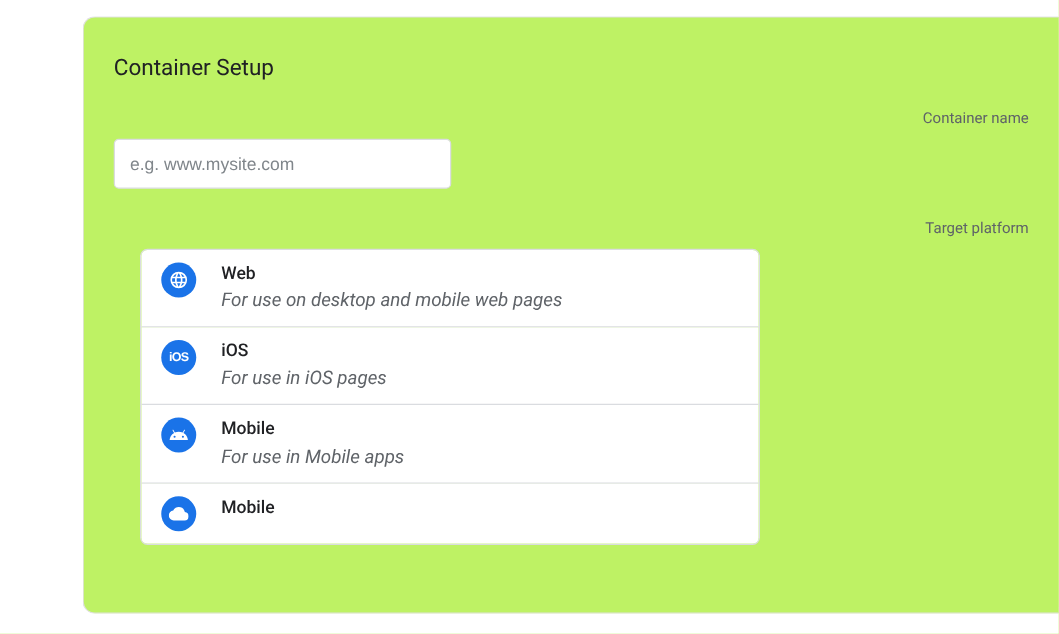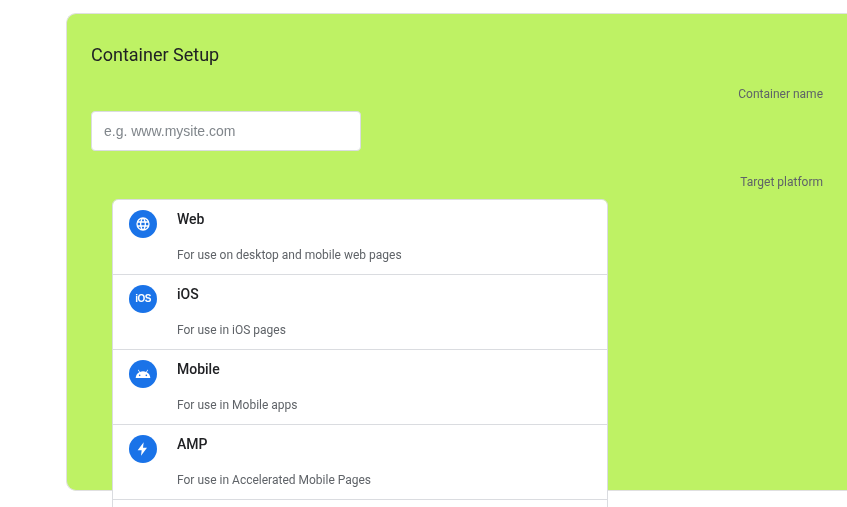--- a/index.html
+++ b/index.html
@@ -80,24 +80,25 @@
   }
   .platform-icon svg { width: 16px; height: 16px; fill: #fff; }
   .platform-text { display: flex; flex-direction: column; }
   .platform-title {
     font-size: 14px;
     font-weight: 500;
     color: #202124;
     line-height: 1.3;
   }
   .platform-desc {
-    font-size: 12px;
+    font-size: 15px;
     color: #5f6368;
     line-height: 1.4;
-    margin-top: 19px;
+    margin-top: 2px;
+    font-style: italic;
   }
   .ios-text {
     font-size: 10px;
     font-weight: 700;
     letter-spacing: -0.5px;
     font-family: Arial, sans-serif;
   }
 </style>
 </head>
 <body>
@@ -141,31 +142,20 @@
           <svg viewBox="0 0 24 24">
               <path d="M17.6 9.48l1.84-3.18a.5.5 0 0 0-.86-.5L16.7 9.02a11.5 11.5 0 0 0-9.4 0L5.42 5.8a.5.5 0 0 0-.86.5L6.4 9.48A10.78 10.78 0 0 0 1 18h22a10.78 10.78 0 0 0-5.4-8.52zM7 15.25a1.25 1.25 0 1 1 0-2.5 1.25 1.25 0 0 1 0 2.5zm10 0a1.25 1.25 0 1 1 0-2.5 1.25 1.25 0 0 1 0 2.5z"></path>
             </svg>
         </div>
         <div class="platform-text">
           <span class="platform-title">Mobile</span>
           <span class="platform-desc">For use in Mobile apps</span>
         </div>
       </div>
 
-      <div class="platform-item">
-        <div class="platform-icon">
-          <svg viewBox="0 0 24 24">
-              <path d="M13 2L4 14h6l-1 8 9-12h-6l1-8z"></path>
-            </svg>
-        </div>
-        <div class="platform-text">
-          <span class="platform-title">AMP</span>
-          <span class="platform-desc">For use in Accelerated Mobile Pages</span>
-        </div>
-      </div>
 
       <div class="platform-item">
         <div class="platform-icon">
           <svg viewBox="0 0 24 24">
               <path d="M19.35 10.04A7.49 7.49 0 0 0 12 4a7.5 7.5 0 0 0-6.65 4.04A6 6 0 0 0 6 20h13a5 5 0 0 0 .35-9.96z"></path>
             </svg>
         </div>
         <div class="platform-text">
           <span class="platform-title">Mobile</span>
         </div>

